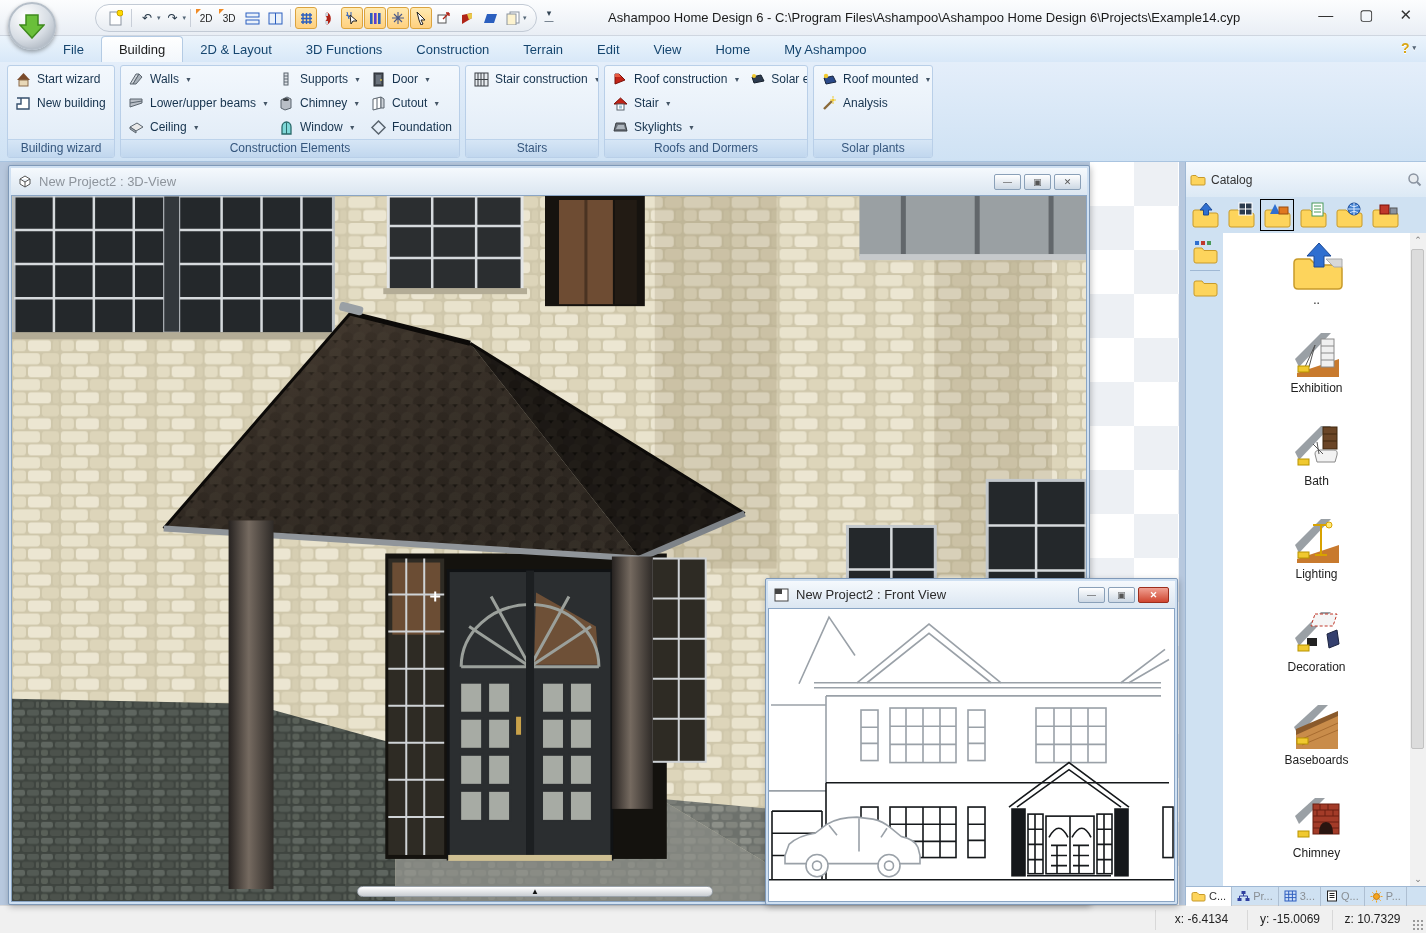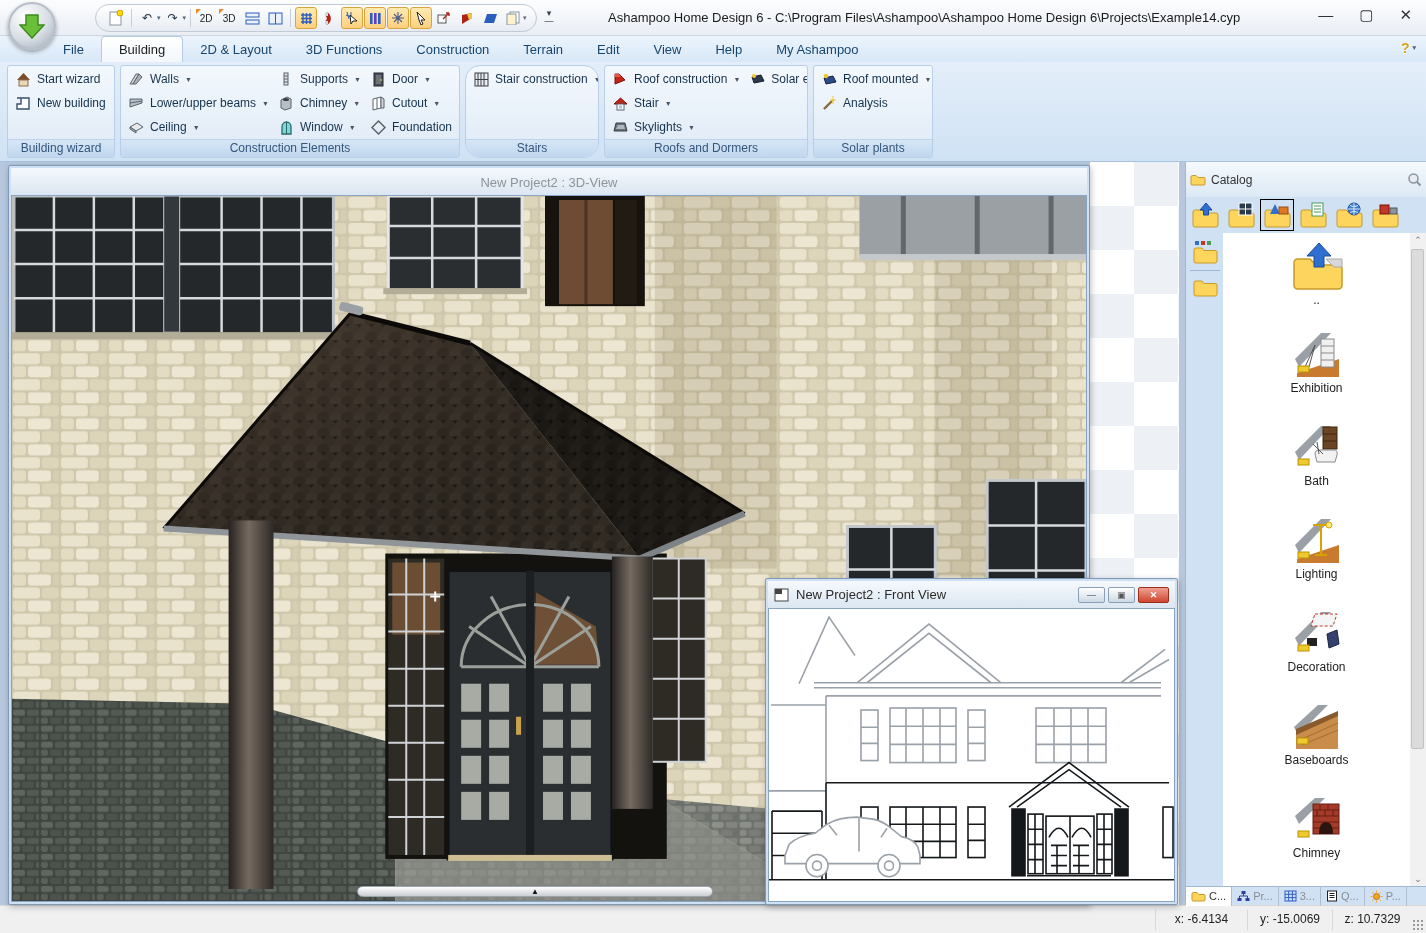--- a/index.html
+++ b/index.html
@@ -39,42 +39,42 @@
   .helpbtn { position:absolute; right:10px; top:4px; display:flex; align-items:center; gap:3px;
     font-size:14px; font-weight:bold; color:#d9a514; text-shadow:0 1px 0 #fff; }
   .helpbtn small { font-size:7px; color:#567; }
 
   
   .ribbon { position:absolute; left:0; top:62px; width:1426px; height:100px;
     background:linear-gradient(#e4eefa,#cfe2f4); border-bottom:1px solid #a9c4e0;
     display:flex; gap:5px; padding:3px 0 3px 7px; }
   .rgroup { display:flex; flex-direction:column; background:linear-gradient(#f3f8fd,#dfeaf6);
     border:1px solid #b9cfe8; border-radius:3px; overflow:hidden;justify-content:flex-end; }
-  .g0 { width:108px; } .g1 { width:340px; } .g2 { width:134px;border-radius:15px; } .g3 { width:204px; } .g4 { width:120px; }
+  .g0 { width:108px; } .g1 { width:340px; } .g2 { width:134px; } .g3 { width:204px; } .g4 { width:120px; }
   .rbody { flex:1; display:grid; grid-auto-flow:column; grid-template-rows:repeat(3,24px);
     align-items:center; padding:2px 7px 0 7px; column-gap:9px; }
   .rcap { height:18px; background:linear-gradient(#d6e6f6,#c1d7ee); border-top:1px solid #bdd3eb;
     text-align:center; font-size:12px; color:#35567d; line-height:17px; }
   .ritem { display:flex; align-items:center; gap:5px; font-size:12px; color:#15324d; white-space:nowrap; cursor:default; }
   .ritem .dd { font-size:7px; color:#456; margin-left:1px; }
   .ricon { width:17px; height:17px; display:inline-flex; }
 
   
   .mdi { position:absolute; left:0; top:162px; width:1426px; height:743px; background:#b7c8de; }
   .checker { position:absolute; left:1090px; top:0; width:89px; height:743px; background-color:#ffffff;
     background-image:
       linear-gradient(45deg,#edf0f4 25%,transparent 25%,transparent 75%,#edf0f4 75%),
       linear-gradient(45deg,#edf0f4 25%,#ffffff 25%,#ffffff 75%,#edf0f4 75%);
     background-position:0 0,44px 44px; background-size:88px 88px; }
 
   .subwin { position:absolute; background:#cfe0f2; border:1px solid #7f99b8; border-radius:2px;
     padding:2px; display:flex; flex-direction:column; box-shadow:1px 2px 6px rgba(0,0,0,.25); }
   .stitle { height:27px; display:flex; align-items:center; gap:7px; padding:0 6px; font-size:13px;
     background:linear-gradient(#f5f9fd,#dbe6f1); }
-  .stitle.inactive { color:#8d949c;flex-direction:column; }
+  .stitle.inactive { color:#8d949c; }
   .stitle.active { color:#2b2b2b; }
   .sbtns { margin-left:auto; display:flex; gap:3px; }
   .sbtn { width:27px; height:16px; border:1px solid #8aa0b8; border-radius:2px;
     background:linear-gradient(#ffffff,#cdd8e4); display:flex; align-items:center; justify-content:center;
     font-size:9px; color:#555; }
   .sbtn.red { width:31px; background:linear-gradient(#f0a193,#cf452f); border-color:#9c2d1c; color:#fff; font-weight:bold; }
   .scontent { flex:1; position:relative; border:1px solid #8aa5c4; background:#fff; overflow:hidden; }
 
   .win3d   { left:8px;   top:3px;   width:1082px; height:740px; z-index:1; }
   .winfront{ left:765px; top:416px; width:413px;  height:327px; z-index:3; }
@@ -232,21 +232,21 @@
   <div class="tabrow">
     <div class="tabs">
       <div class="tab">File</div>
       <div class="tab sel">Building</div>
       <div class="tab">2D &amp; Layout</div>
       <div class="tab">3D Functions</div>
       <div class="tab">Construction</div>
       <div class="tab">Terrain</div>
       <div class="tab">Edit</div>
       <div class="tab">View</div>
-      <div class="tab">Help</div>
+      <div class="tab">Home</div>
       <div class="tab">My Ashampoo</div>
     </div>
     <div class="helpbtn">
         <span>?</span>
         <small>▾</small>
       </div>
   </div>
 
   <div class="ribbon">
 

